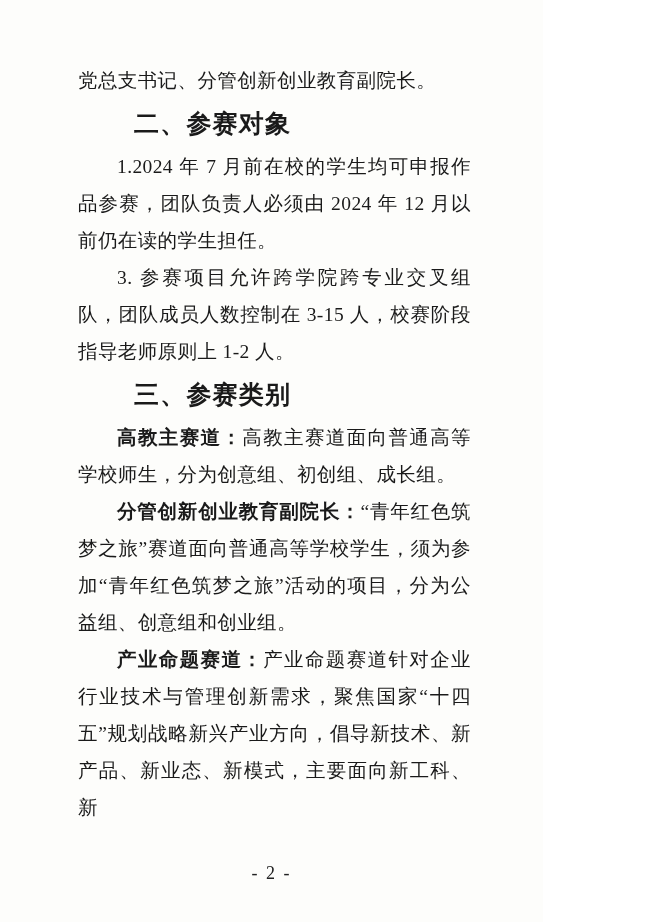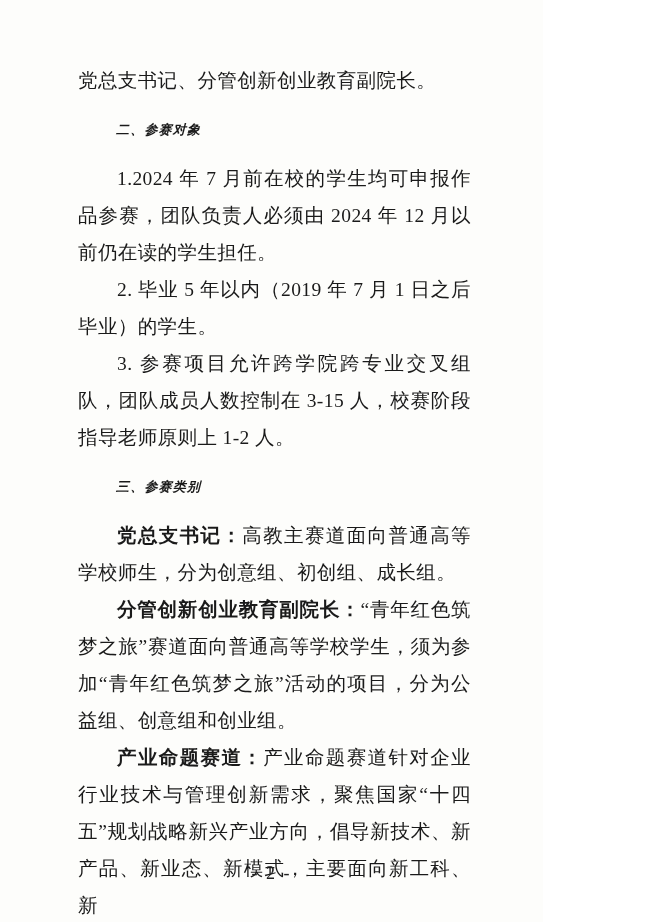--- a/index.html
+++ b/index.html
@@ -30,27 +30,26 @@
     text-justify: inter-ideograph;
   }
   .para {
     margin: 0;
     text-indent: 2em;
   }
   .para.noindent {
     text-indent: 0;
   }
   .heading {
-    margin: 12px;
+    margin: 6px;
     text-indent: 2em;
     font-weight: bold;
     font-family: "Liberation Sans", "DejaVu Sans", sans-serif;
     letter-spacing: 1.2px;
-    font-size: 13px;
-    font-style: italic;
+    font-size: 25px;
   }
   .kai {
     font-family: "Liberation Serif", "DejaVu Serif", serif;
     font-style: normal;
   }
   .lead {
     font-weight: bold;
   }
   .footer {
     position: absolute;
@@ -71,28 +70,27 @@
 
   <div class="body-text">
 
     <p class="para noindent">党总支书记、分管创新创业教育副院长。</p>
 
 
     <p class="heading">二、参赛对象</p>
 
     <p class="para">1.2024 年 7 月前在校的学生均可申报作品参赛，团队负责人必须由 2024 年 12 月以前仍在读的学生担任。</p>
 
-    <p class="para">2. 毕业 5 年以内（2019 年 7 月 1 日之后毕业）的学生。</p>
 
     <p class="para">3. 参赛项目允许跨学院跨专业交叉组队，团队成员人数控制在 3-15 人，校赛阶段指导老师原则上 1-2 人。</p>
 
     <p class="heading">三、参赛类别</p>
 
 
-    <p class="para kai"><span class="lead">党总支书记：</span><span>高教主赛道面向普通高等学校师生，分为创意组、初创组、成长组。</span></p>
+    <p class="para kai"><span class="lead">高教主赛道：</span><span>高教主赛道面向普通高等学校师生，分为创意组、初创组、成长组。</span></p>
 
 
     <p class="para kai"><span class="lead">分管创新创业教育副院长：</span><span>“青年红色筑梦之旅”赛道面向普通高等学校学生，须为参加“青年红色筑梦之旅”活动的项目，分为公益组、创意组和创业组。</span></p>
 
     <p class="para kai"><span class="lead">产业命题赛道：</span><span>产业命题赛道针对企业行业技术与管理创新需求，聚焦国家“十四五”规划战略新兴产业方向，倡导新技术、新产品、新业态、新模式，主要面向新工科、新</span></p>
 
   </div>
 
   <div class="footer">- 2 -</div>
 

